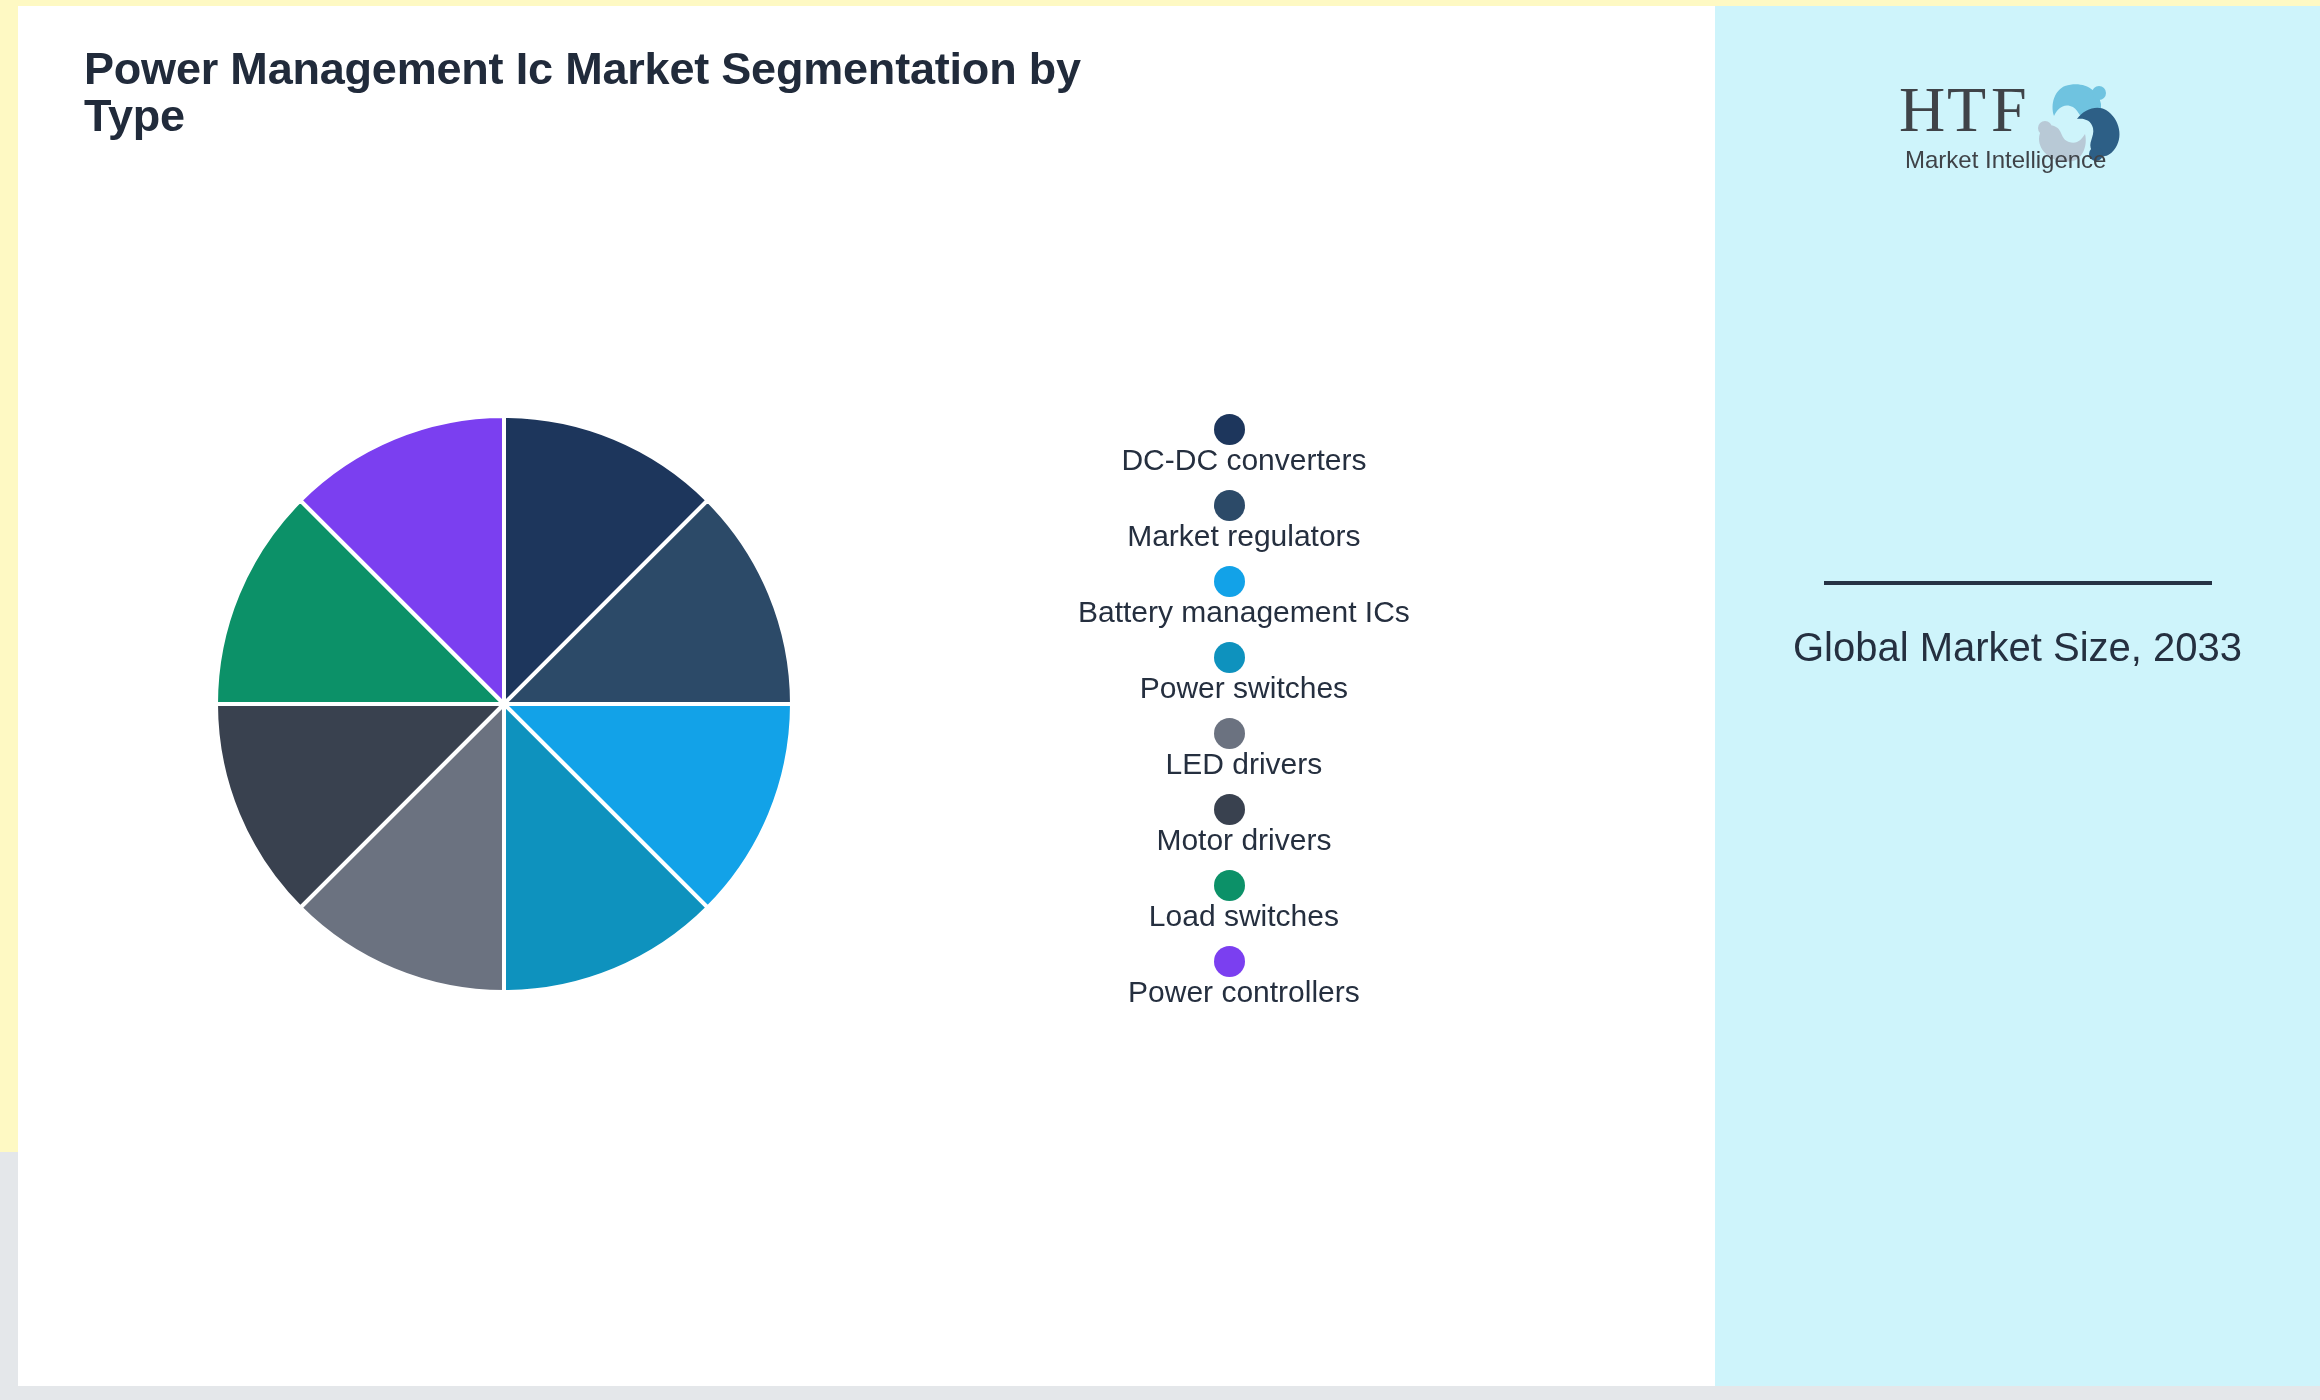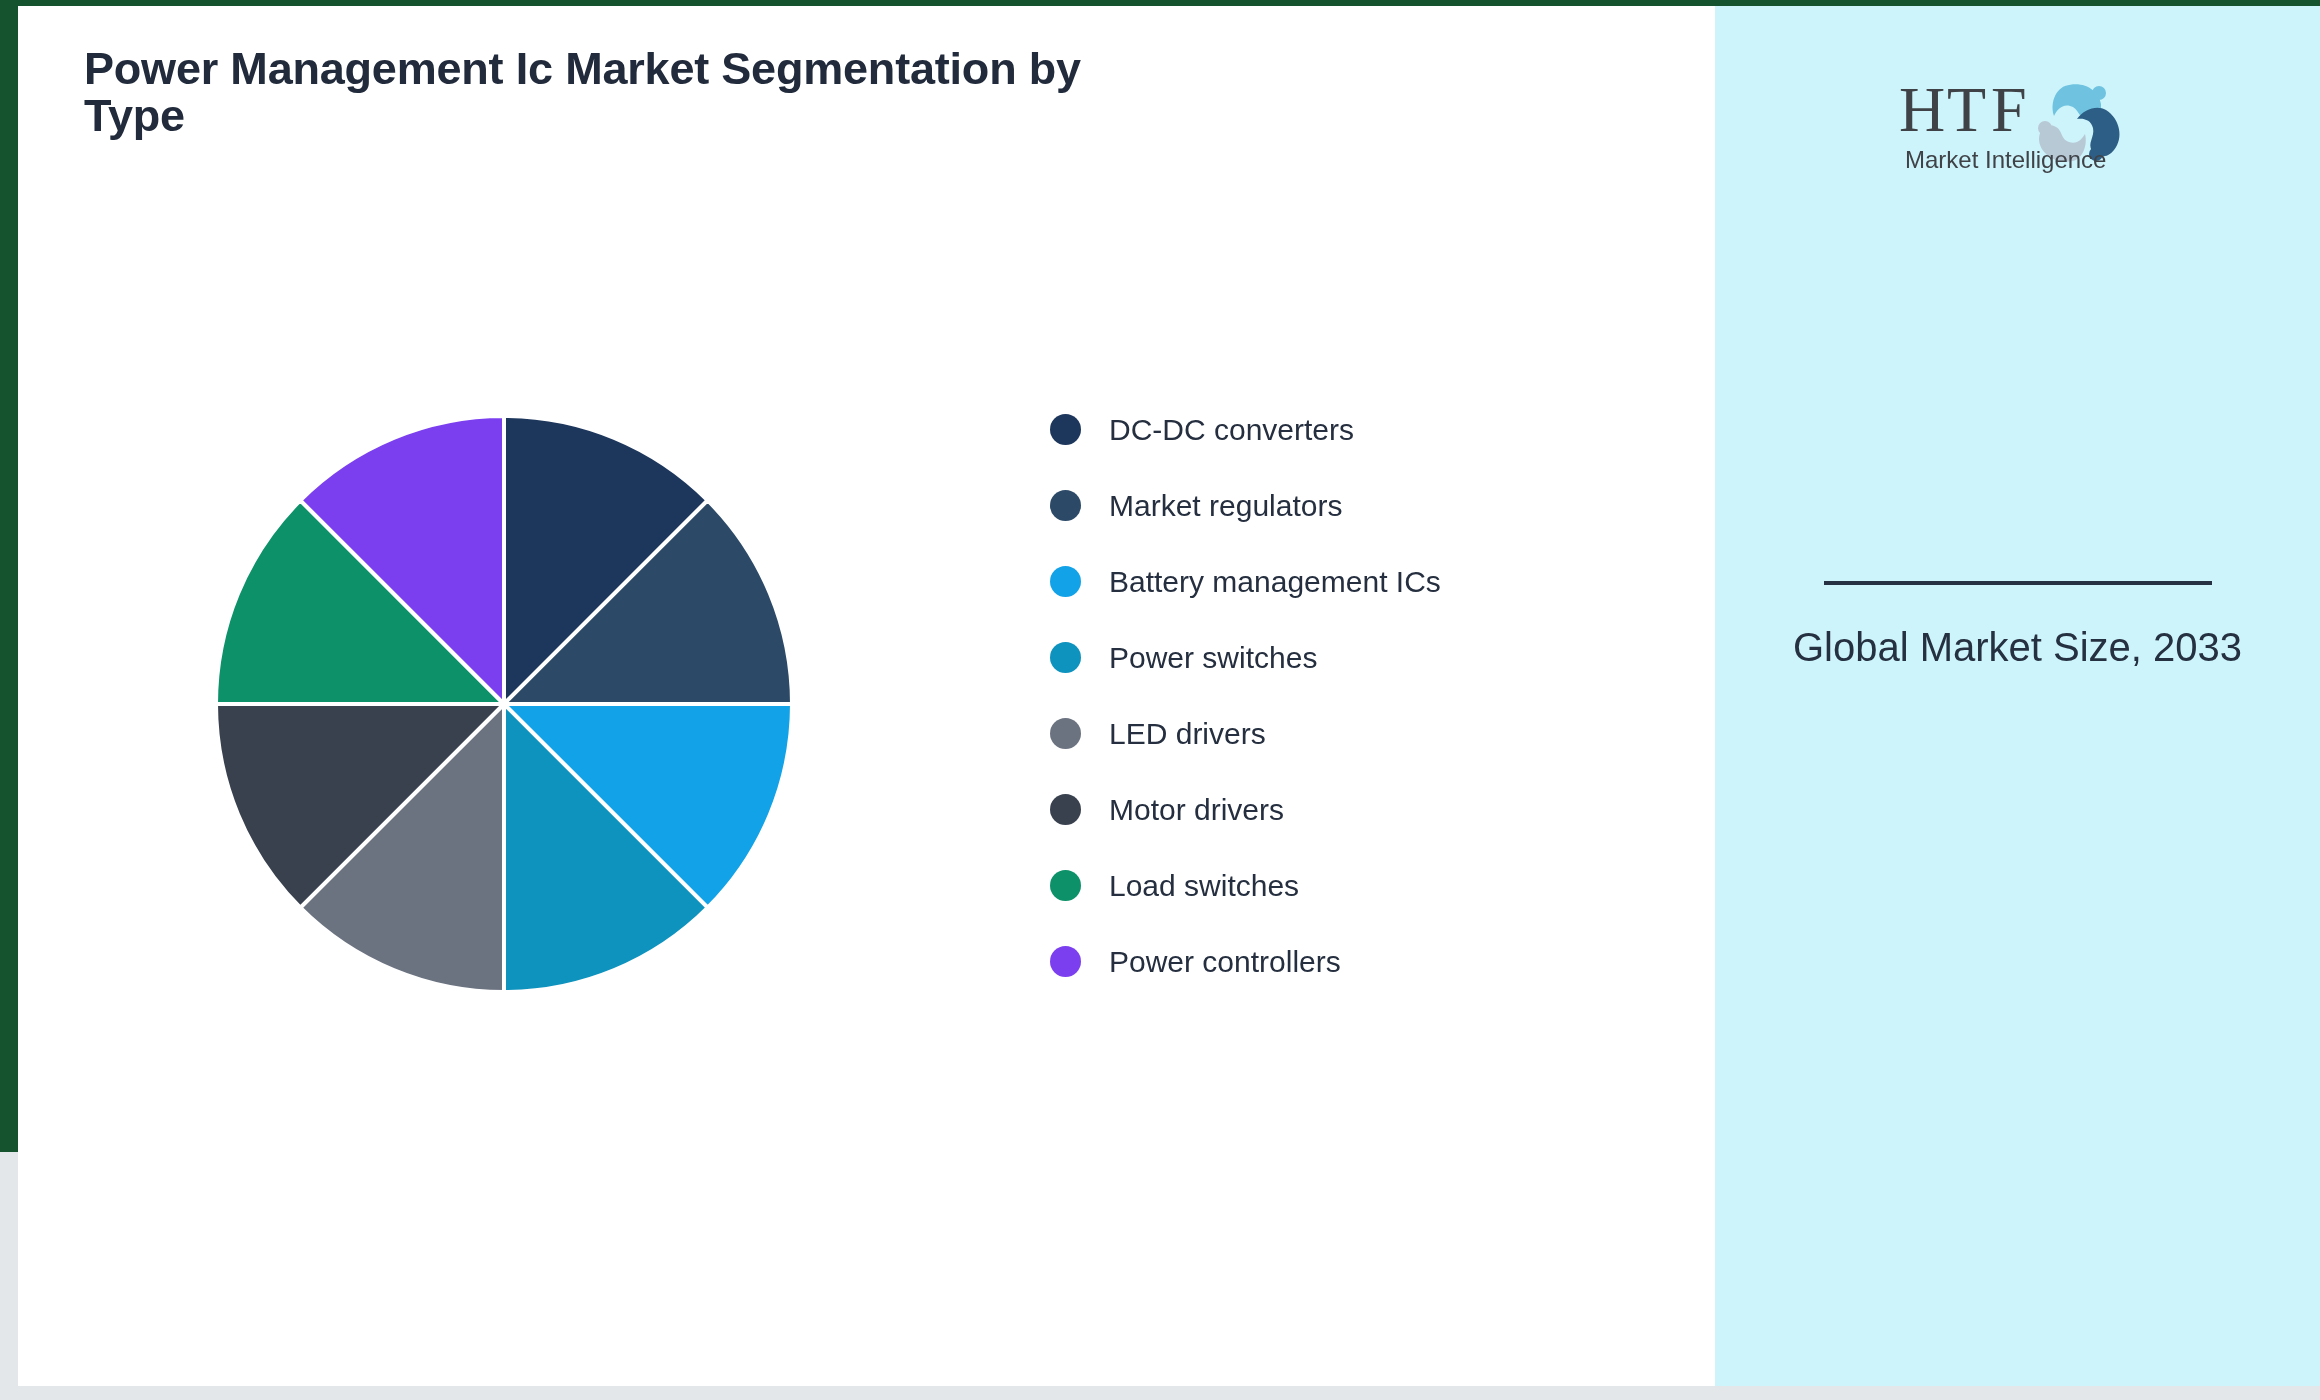--- a/index.html
+++ b/index.html
@@ -9,21 +9,21 @@
     height: 1400px;
     background: #e4e7ea;
     font-family: "Liberation Sans", sans-serif;
     overflow: hidden;
   }
 
   #infographic {
     position: relative;
     width: 2320px;
     height: 1152px;
-    background: #14532d;
+    background: #fef9c3;
   }
 
   
   .card {
     position: absolute;
     left: 18px;
     top: 6px;
     width: 2302px;
     height: 1380px;
     background: #ffffff;
@@ -68,21 +68,21 @@
     position: absolute;
     left: 1032px;
     top: 408px;
     display: flex;
     flex-direction: column;
     gap: 45px;
   }
 
   .legend-item {
     display: flex;
-    flex-direction: row;
+    flex-direction: column;
     align-items: center;
     height: 31px;
   }
 
   .legend-swatch {
     width: 31px;
     height: 31px;
     border-radius: 50%;
     flex: 0 0 31px;
   }

